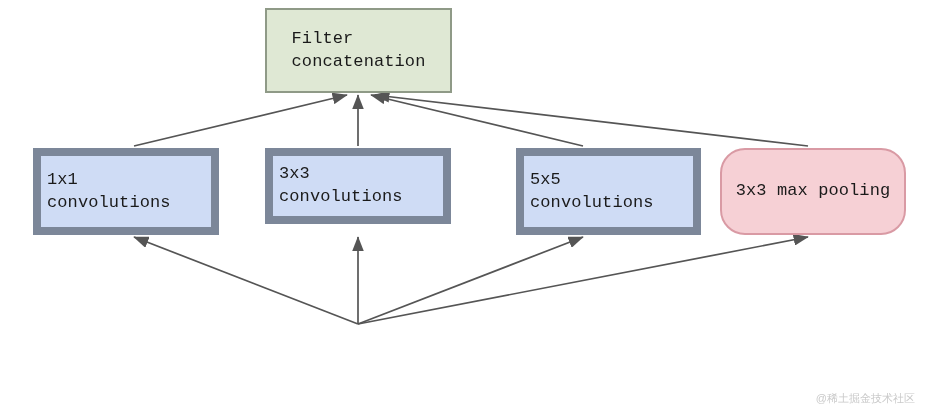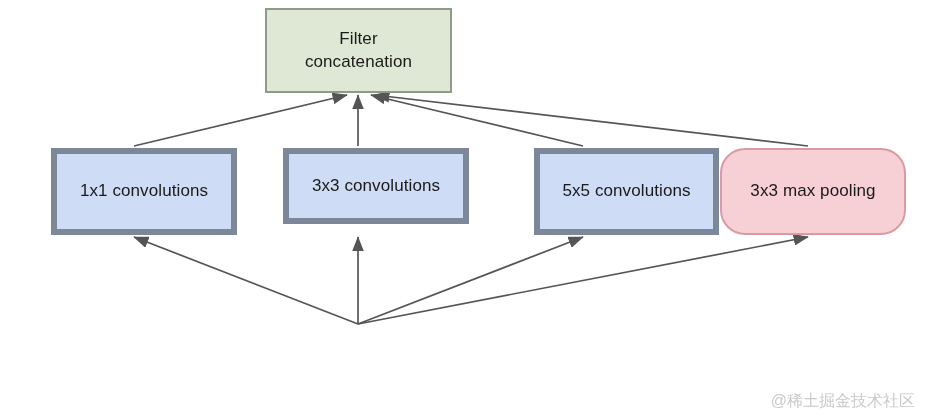--- a/index.html
+++ b/index.html
@@ -16,35 +16,35 @@
     height: 417px;
     background: #ffffff;
     overflow: hidden;
   }
   .node {
     position: absolute;
     box-sizing: border-box;
     display: flex;
     align-items: center;
     justify-content: center;
-    text-align: center;
+    text-align: left;
     font-size: 17px;
     line-height: 1.35;
     color: #1a1a1a;
     z-index: 3;
     letter-spacing: 0.1px;
+    font-family: Liberation Mono, monospace;
   }
   .node.green {
     background: #dfe8d4;
     border: 2px solid #8f9a87;
   }
   .node.blue {
     background: #cfdcf5;
-    border: 6px solid #0f766e;
-    margin-left: 18px;
+    border: 8px solid #0f766e;
   }
   .node.pink {
     background: #f6d0d5;
     border: 2px solid #d99aa4;
   }
   .node-label {
     padding: 0 6px;
     white-space: pre-line;
   }
   #edges {
@@ -64,22 +64,22 @@
     color: rgba(255,255,255,0.92);
     font-family: "Liberation Sans", sans-serif;
     letter-spacing: 1px;
     z-index: 6;
     pointer-events: none;
     white-space: nowrap;
   }
   .watermark-brand {
     position: absolute;
     right: 18px;
-    bottom: 5px;
-    font-size: 16px;
+    bottom: 11px;
+    font-size: 11px;
     color: rgba(168,168,168,0.62);
     z-index: 6;
     pointer-events: none;
     white-space: nowrap;
   }
 </style>
 </head>
 <body>
 
 <div id="canvas">

